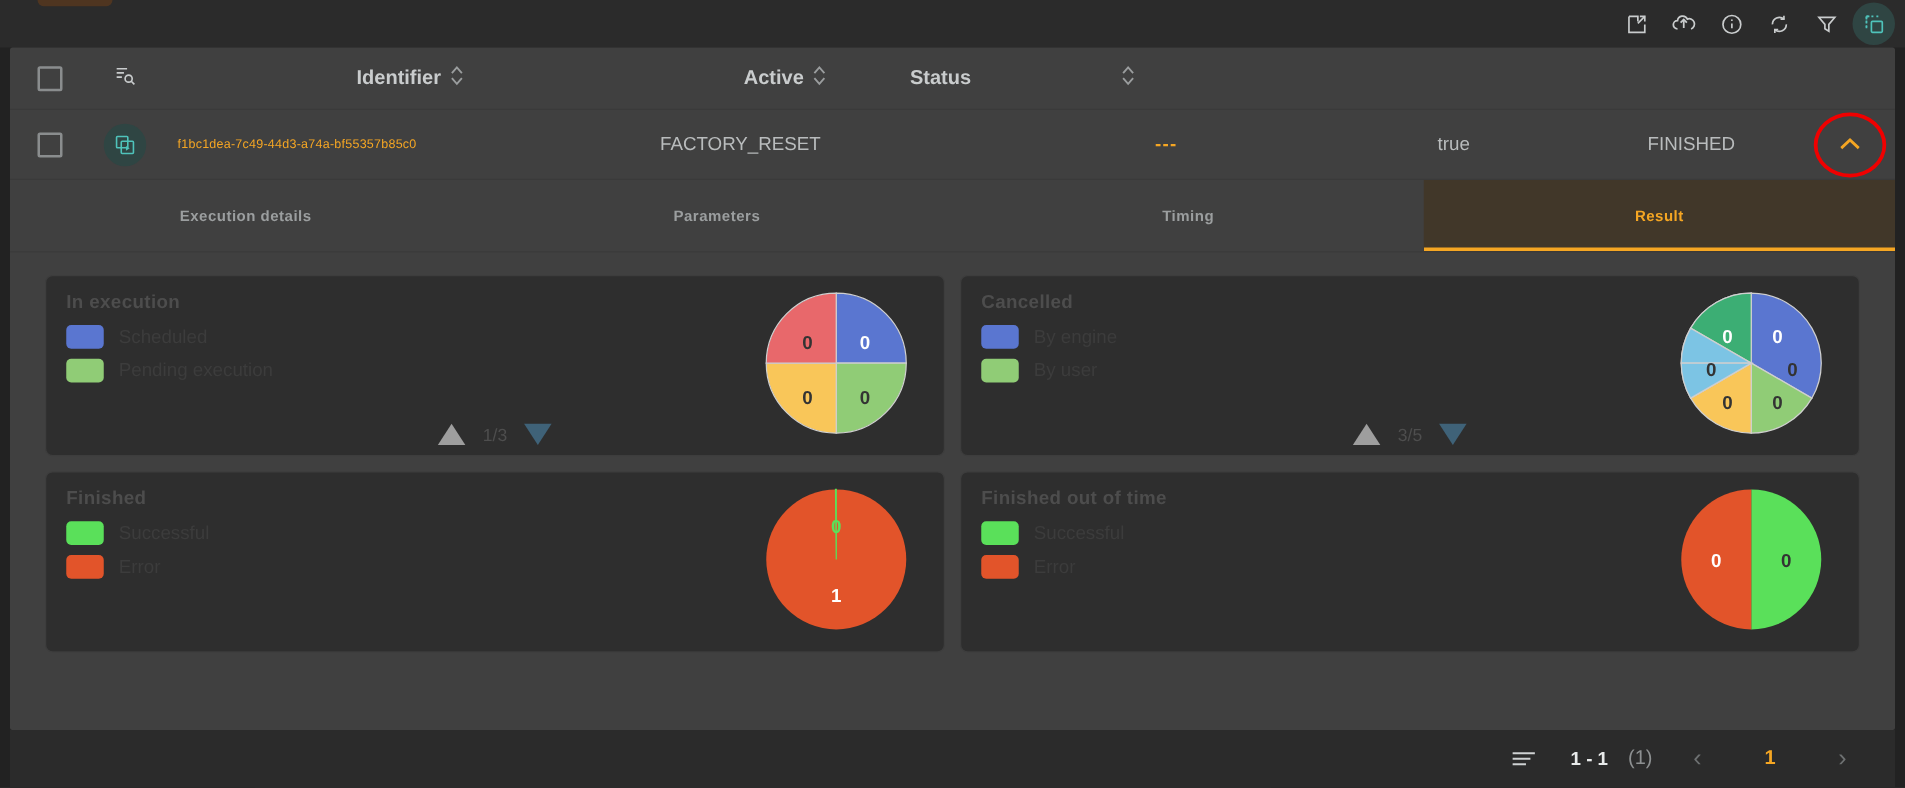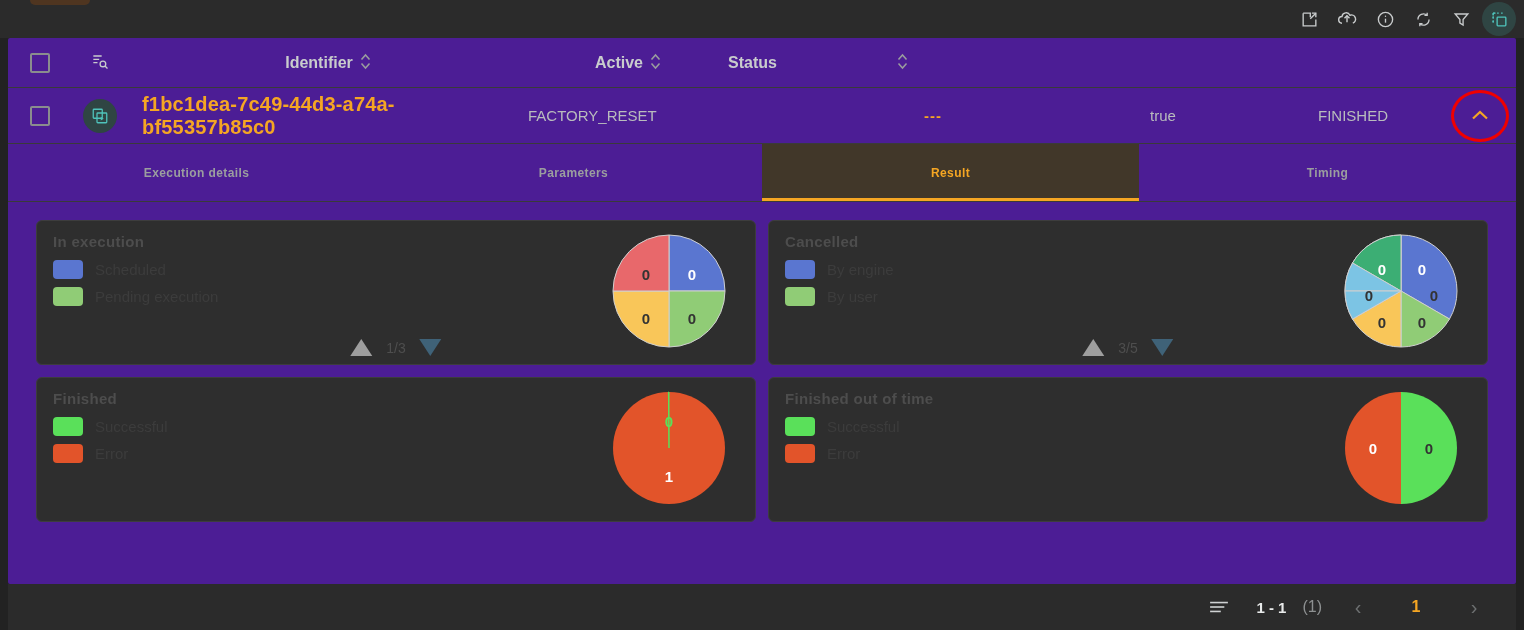--- a/index.html
+++ b/index.html
@@ -25,21 +25,21 @@
     width: 34px; height: 34px; display: flex; align-items: center; justify-content: center;
     color: #c9cccd; margin-left: 4px; border-radius: 50%;
   }
   .tb-icon.active { background: #2f4543; color: #4fc3bb; }
   .tb-icon svg { display: block; }
 
   
   .panel {
     position: absolute; top: 38px; left: 8px;
     width: 1508px; height: 546px;
-    background: #4c1d95;
+    background: #404040;
     border-radius: 2px;
   }
 
   .thead {
     display: flex; align-items: center; height: 50px;
     border-bottom: 1px solid #3a3a3a;
     color: #c9cccd; font-size: 16px; font-weight: bold;
   }
   .trow {
     display: flex; align-items: center; height: 56px;
@@ -59,21 +59,21 @@
 
   .trow .c-op, .trow .c-task, .trow .c-active, .trow .c-status { justify-content: center; }
   .trow .c-id { justify-content: flex-start; padding-left: 14px; }
   .trow .c-op { justify-content: flex-start; padding-left: 0px; }
 
   .chk {
     width: 20px; height: 20px; border: 2px solid #8a8d8e; border-radius: 2px;
   }
   .sort-ico { color: #9a9d9e; display: inline-block; line-height: 1; }
 
-  .id-link { color: #f5a623; font-weight: bold; font-size: 20px; letter-spacing: .2px; }
+  .id-link { color: #f5a623; font-weight: normal; font-size: 10px; letter-spacing: .2px; }
   .dots { color: #f5a623; font-weight: bold; letter-spacing: 1px; }
 
   .row-icon-btn {
     width: 34px; height: 34px; border-radius: 50%;
     background: #2f4543; color: #4fc3bb;
     display: flex; align-items: center; justify-content: center;
   }
 
   .expand-wrap { position: relative; width: 64px; height: 48px; display:flex; align-items:center; justify-content:center;}
   .expand-ring {
@@ -273,25 +273,25 @@
     </div>
   </div>
 
   <div class="tabs">
     <div class="tab">
       <span>Execution details</span>
     </div>
     <div class="tab">
       <span>Parameters</span>
     </div>
+    <div class="tab">
+      <span>Timing</span>
+    </div>
     <div class="tab active">
       <span>Result</span>
-    </div>
-    <div class="tab">
-      <span>Timing</span>
     </div>
   </div>
 
   <div class="result-area">
     <div class="grid">
 
       <div class="card">
         <div class="card-title">In execution</div>
         <div class="legend-row">
           <div class="swatch" style="background:#5a76d0"></div>

